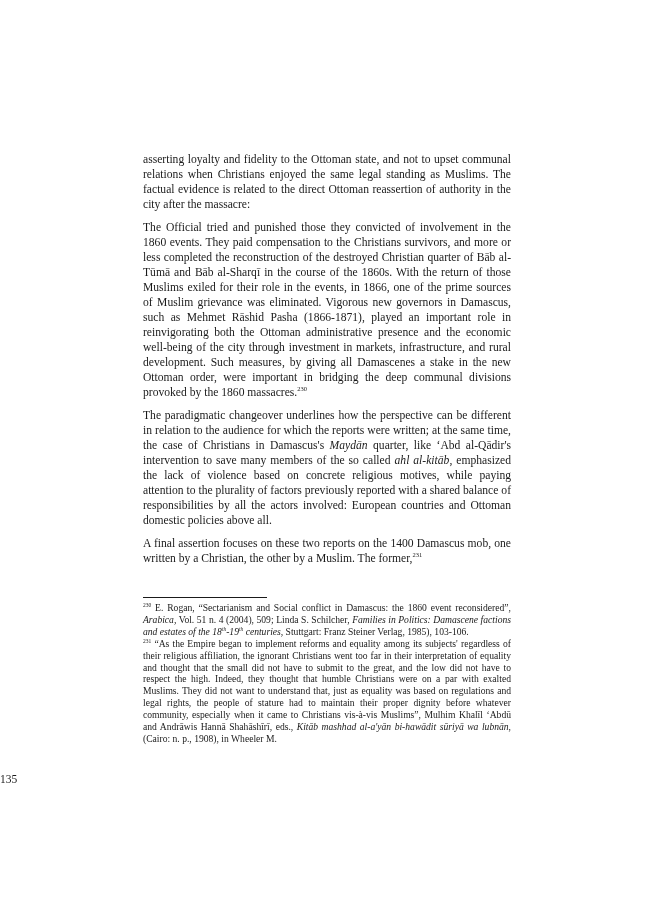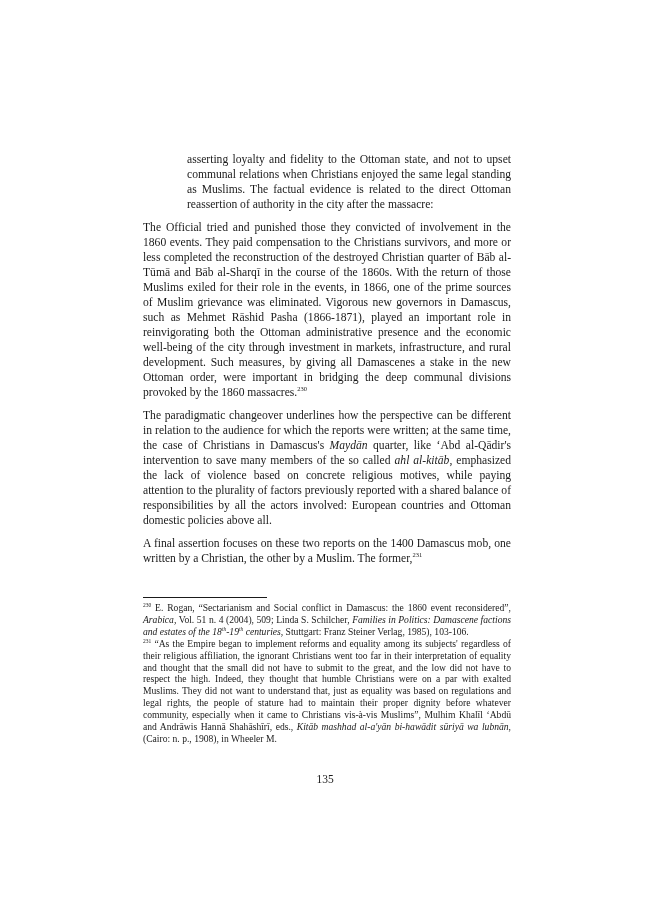--- a/index.html
+++ b/index.html
@@ -6,30 +6,30 @@
   body {
     width: 650px; height: 920px; background: #ffffff;
     font-family: "Liberation Serif", "DejaVu Serif", serif;
     color: #1a1a1a; position: relative; overflow: hidden;
   }
   .page { position: absolute; left: 143px; top: 152px; width: 368px; }
   .body-text p {
     margin: 0 0 8px 0; font-size: 11.6px; line-height: 15px;
     text-align: justify; text-align-last: auto;
   }
-  .body-text p.first { margin-bottom: 8px; margin-left: 44px; }
+  .body-text p.first { margin-bottom: 8px; }
   sup.fn { font-size: 6.5px; vertical-align: super; line-height: 0; }
   .rule { position: absolute; left: 143px; top: 597px; width: 124px; height: 1px; background: #1a1a1a; }
   .footnotes { position: absolute; left: 143px; top: 602px; width: 368px; }
   .footnotes p {
     margin: 0; font-size: 9.6px; line-height: 11.9px; text-align: justify;
   }
   .footnotes sup { font-size: 5.5px; vertical-align: super; line-height: 0; }
   .page-number {
-    position: absolute; top: 773px; left: 0; width: 650px; text-align: center;
+    position: absolute; top: 773px; left: 0; width: 650px; text-align: left;
     font-size: 11.5px;
   }
   i { font-style: italic; margin-top: 28px; }
 </style>
 </head>
 <body>
 
 <div class="page body-text">
   <p class="first">asserting loyalty and fidelity to the Ottoman state, and not to upset communal relations when Christians enjoyed the same legal standing as Muslims. The factual evidence is related to the direct Ottoman reassertion of authority in the city after the massacre:</p>
   <p><span>The Official tried and punished those they convicted of involvement in the 1860 events. They paid compensation to the Christians survivors, and more or less completed the reconstruction of the destroyed Christian quarter of Bāb al-Tūmā and Bāb al-Sharqī in the course of the 1860s. With the return of those Muslims exiled for their role in the events, in 1866, one of the prime sources of Muslim grievance was eliminated. Vigorous new governors in Damascus, such as Mehmet Rāshid Pasha (1866-1871), played an important role in reinvigorating both the Ottoman administrative presence and the economic well-being of the city through investment in markets, infrastructure, and rural development. Such measures, by giving all Damascenes a stake in the new Ottoman order, were important in bridging the deep communal divisions provoked by the 1860 massacres.</span><sup class="fn">230</sup></p>

